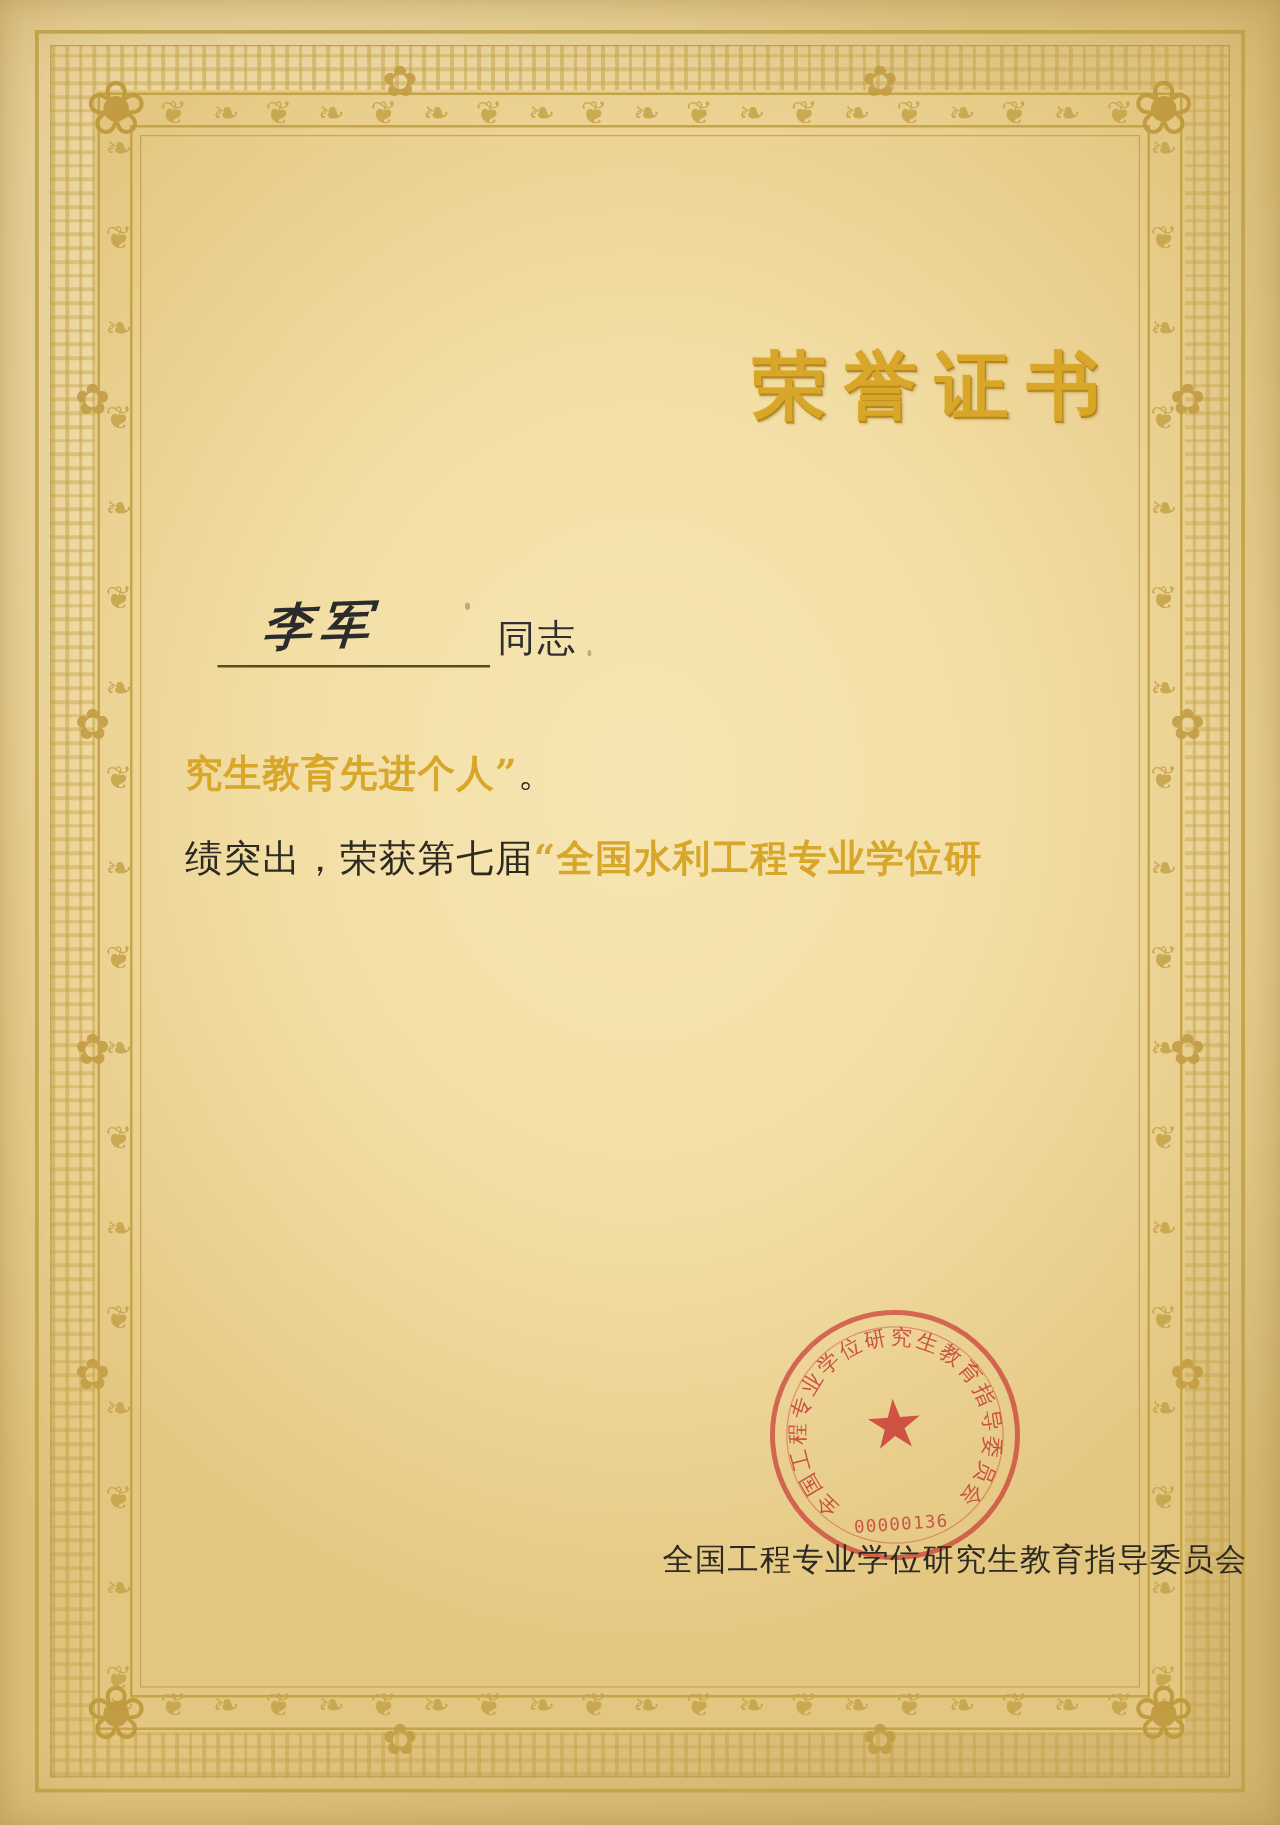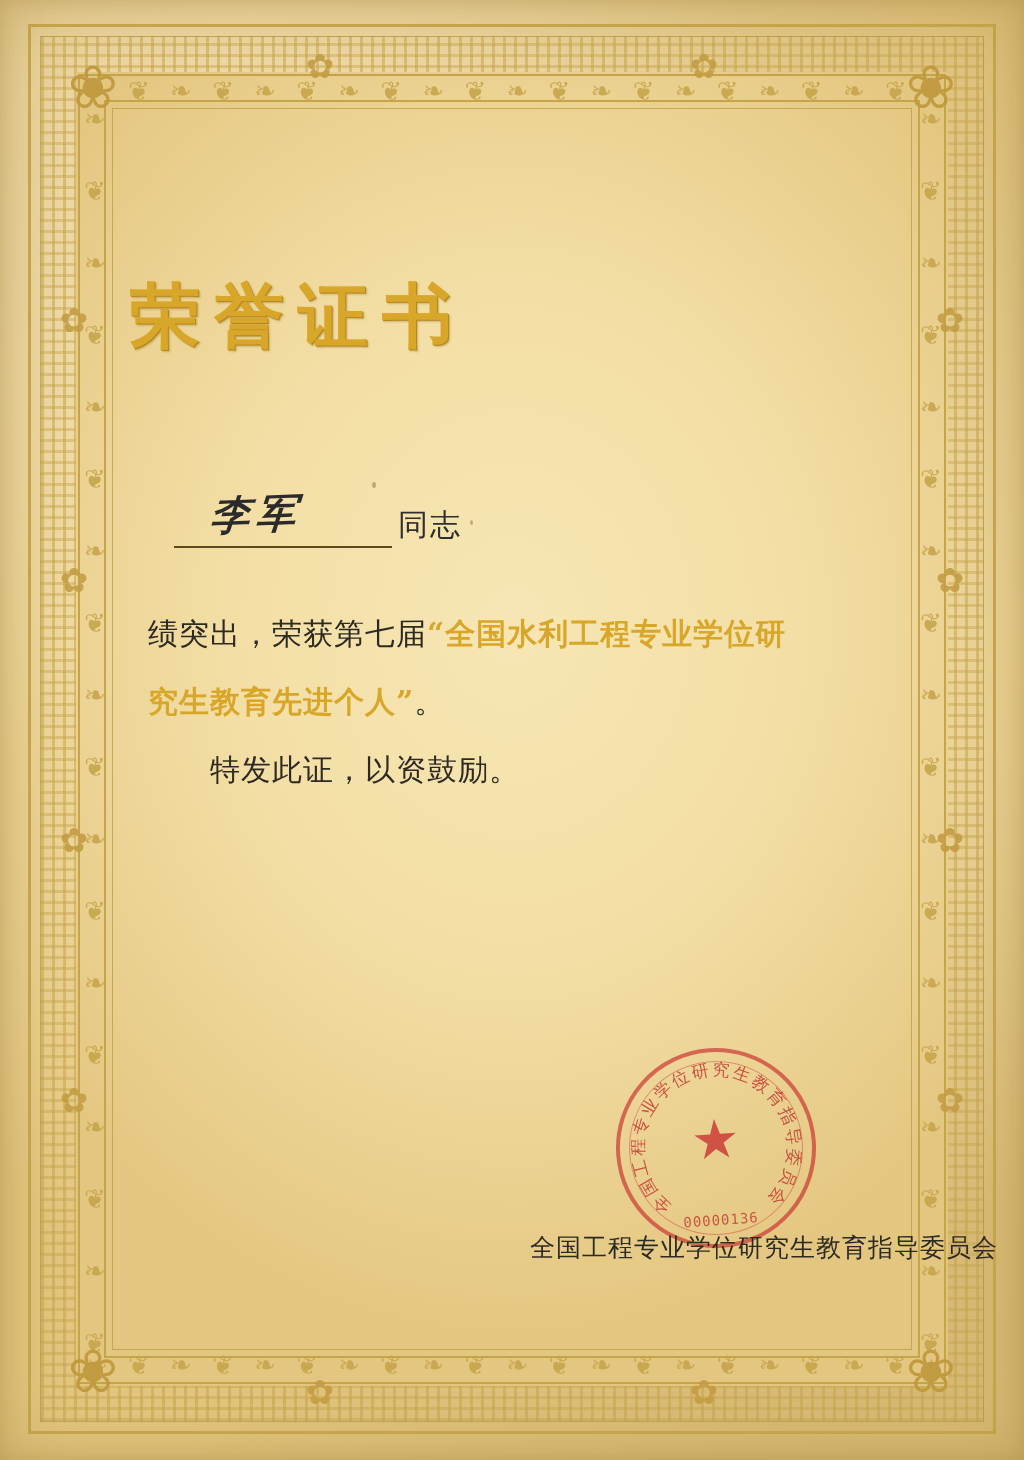--- a/index.html
+++ b/index.html
@@ -139,23 +139,23 @@
   .content {
     position: absolute;
     left: 130px;
     right: 130px;
     top: 150px;
     bottom: 130px;
   }
 
   .title {
     margin-top: 120px;
-    text-align: left;
+    text-align: right;
     font-family: "DejaVu Serif", serif;
-    font-size: 70px;
+    font-size: 59px;
     font-weight: 700;
     letter-spacing: 14px;
     color: #d8a72a;
     text-shadow:
       1px 1px 0 #b8871a,
       2px 2px 2px rgba(120,85,10,0.35),
       0 0 1px #e9bf4e;
   }
 
   .name-row {
@@ -329,27 +329,24 @@
 
     <div class="name-row">
       <div class="name-blank">
         <span class="name-hand">李军</span>
       </div>
       <span class="name-suffix">同志</span>
     </div>
 
     <div class="body-text">
       <p>
-        <span>绩突出，荣获第七届</span><span class="highlight">“</span><span class="highlight">全国水利工程专业学位研</span>
-      </p>
-      <p>
         <span class="highlight">究生教育先进个人</span><span class="highlight">”</span><span>。</span>
       </p>
       <p>
-        <span class="indent"></span><span>特发此证，以资鼓励。</span>
+        <span>绩突出，荣获第七届</span><span class="highlight">“</span><span class="highlight">全国水利工程专业学位研</span>
       </p>
     </div>
   </div>
 
   <div class="seal">
     <div class="seal-arc" id="seal-arc">
         <span style="transform: rotate(-132deg) translate(0px, -78px) rotate(0deg) translate(-50%, -50%);">全</span>
         <span style="transform: rotate(-116.471deg) translate(0px, -78px) rotate(0deg) translate(-50%, -50%);">国</span>
         <span style="transform: rotate(-100.941deg) translate(0px, -78px) rotate(0deg) translate(-50%, -50%);">工</span>
         <span style="transform: rotate(-85.4118deg) translate(0px, -78px) rotate(0deg) translate(-50%, -50%);">程</span>

